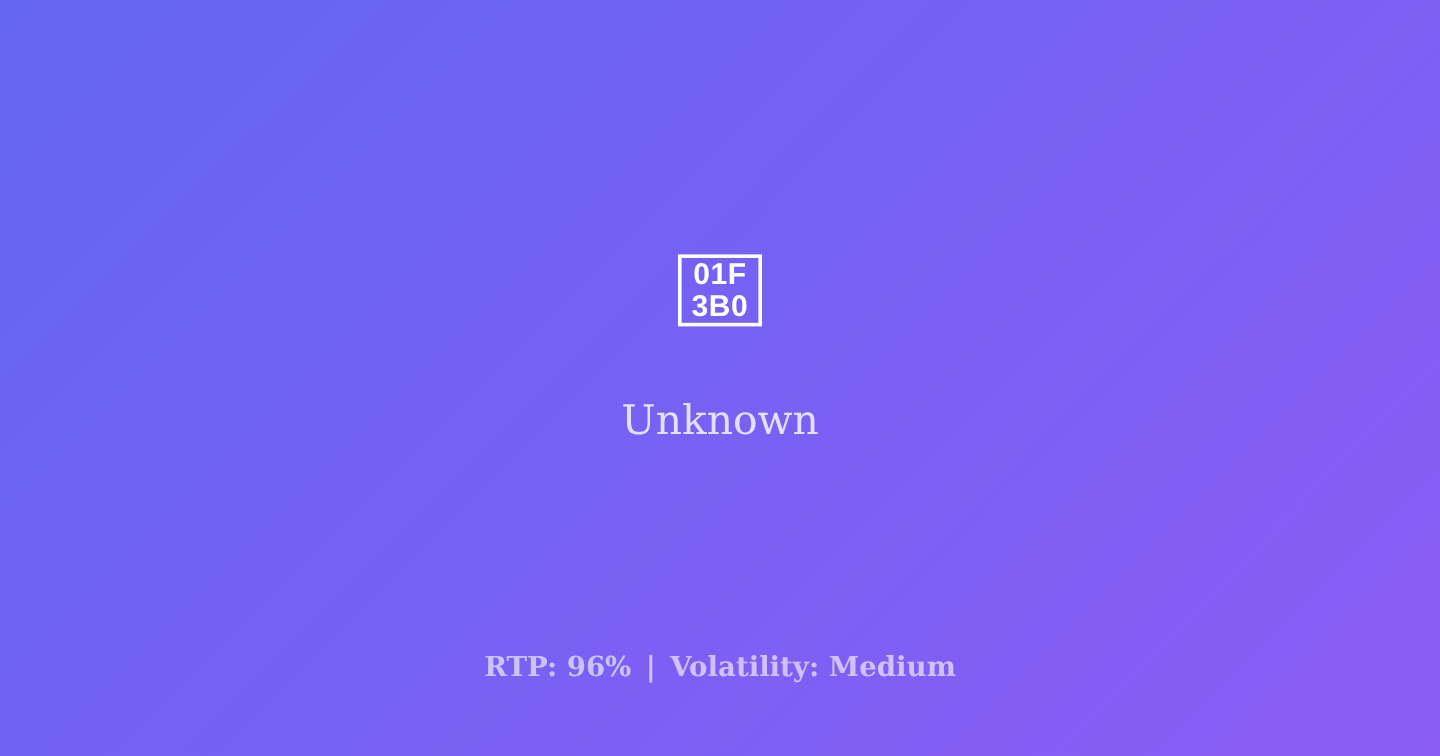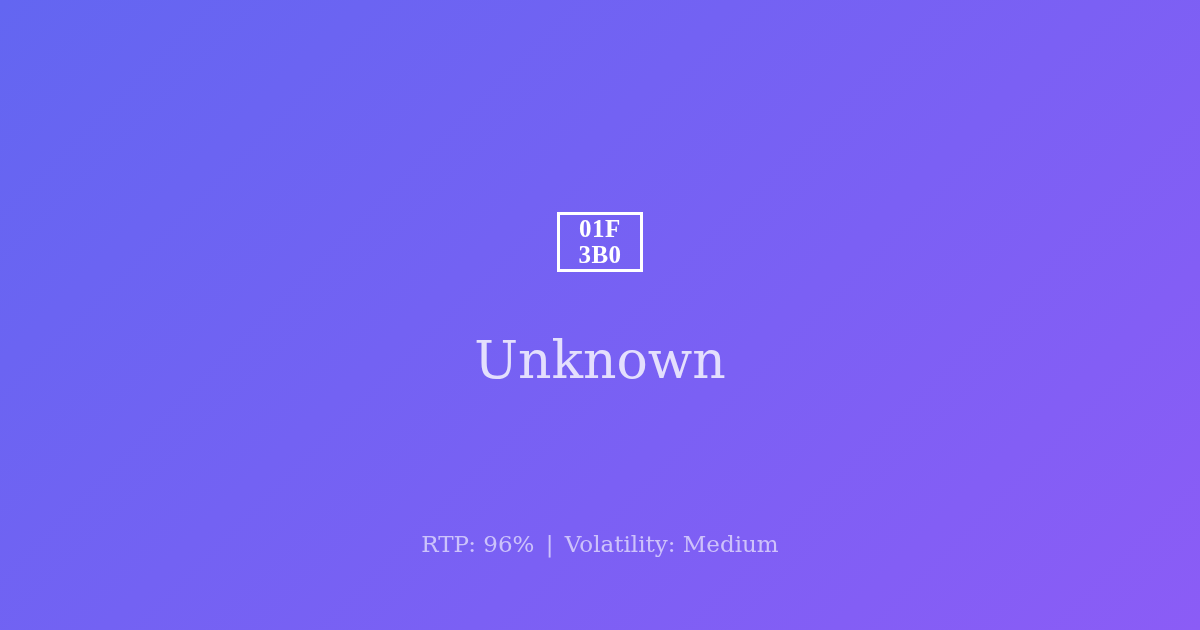--- a/index.html
+++ b/index.html
@@ -48,24 +48,24 @@
     white-space: nowrap;
   }
 
   
   .tofu {
     display: inline-flex;
     flex-direction: column;
     align-items: center;
     justify-content: center;
     box-sizing: border-box;
-    width: 86px;
+    width: 70px;
     height: 60px;
     border: 3px solid #ffffff;
-    font-family: Liberation Serif, serif;
+    font-family: Liberation Sans, sans-serif;
     font-weight: 700;
     font-size: 25px;
     line-height: 26px;
     letter-spacing: 0.5px;
     color: #ffffff;
     flex: 0 0 auto;
   }
 
   .tofu-row {
     display: block;
@@ -78,37 +78,37 @@
     line-height: 1.0;
     color: #ffffff;
     letter-spacing: -0.5px;
     margin: 0;
   }
 
   
   .subtitle {
     margin: 0;
     padding-top: 62px;
-    font-size: 52px;
+    font-size: 34px;
     font-weight: 400;
     line-height: 1.0;
     color: rgba(255, 255, 255, 0.80);
     text-align: center;
   }
 
   
   .meta {
     position: absolute;
     left: 0;
     right: 0;
     top: 528px;
-    margin: 5px;
+    margin: 16px;
     text-align: center;
     font-size: 23px;
-    font-weight: 400;
+    font-weight: 700;
     line-height: 1.0;
     color: rgba(255, 255, 255, 0.62);
   }
 
   .meta .sep {
     padding: 0 4px;
   }
 </style>
 </head>
 <body>

